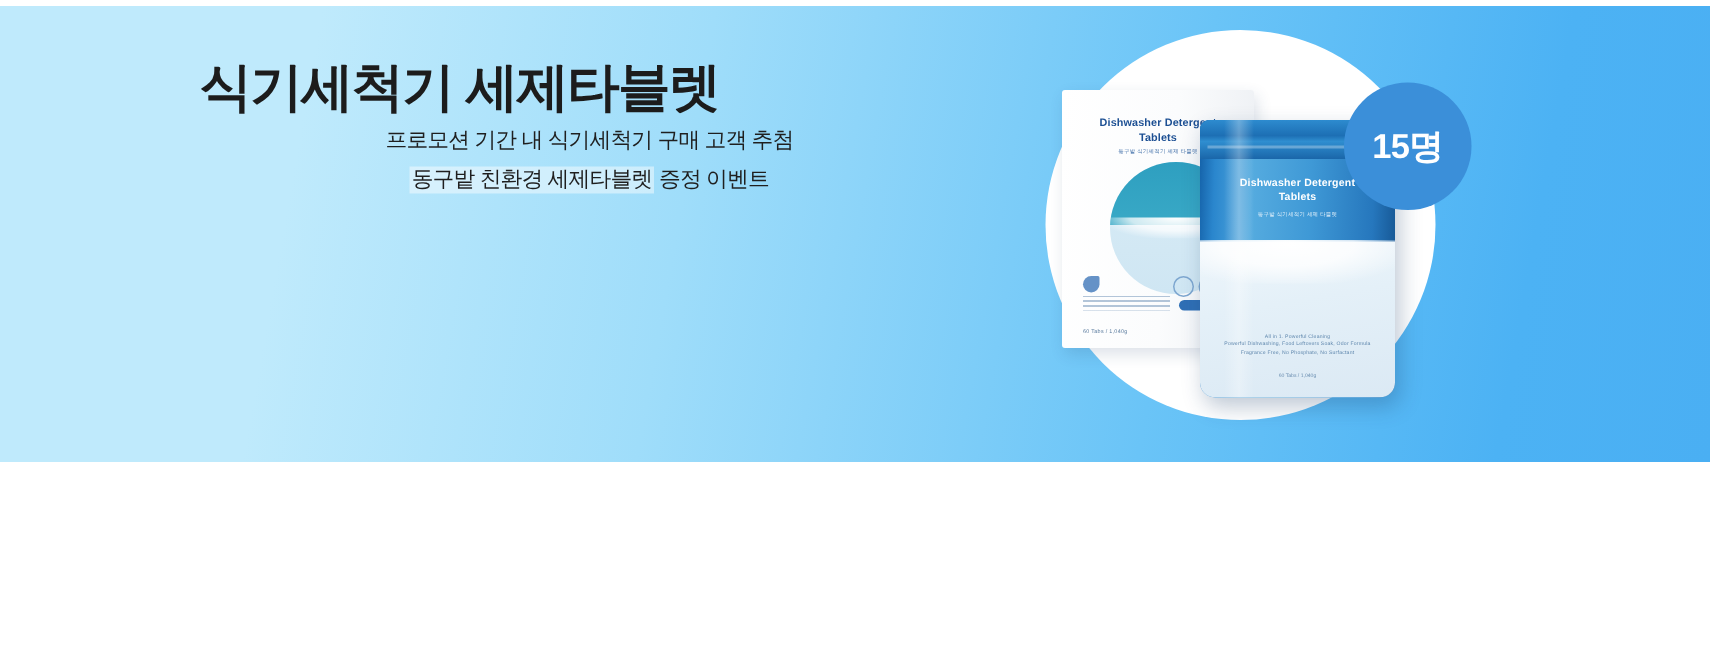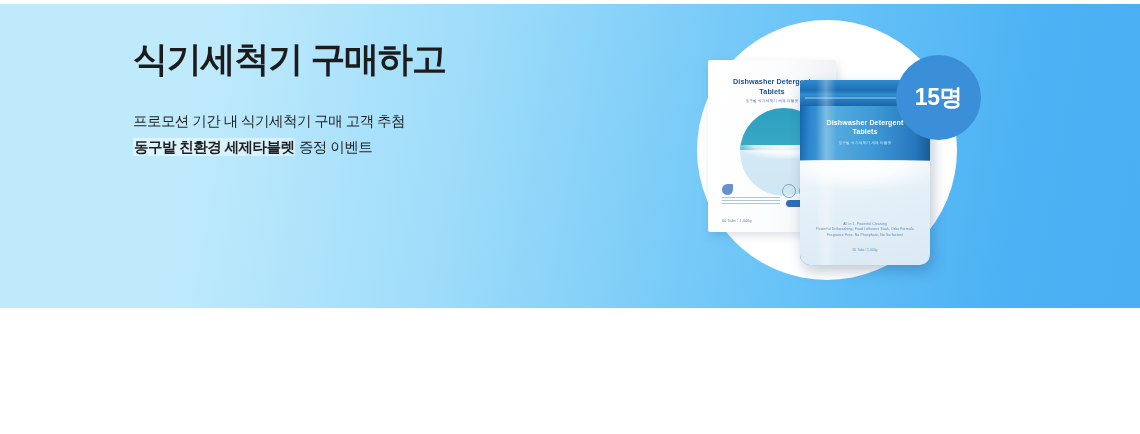--- a/index.html
+++ b/index.html
@@ -294,31 +294,31 @@
   }
   .headline {
     font-size: 35px;
     font-weight: bold;
     color: #1c1c1c;
     line-height: 1.32;
     letter-spacing: -1.2px;
     margin: 0;
   }
   .subline-wrap {
-    margin-top: 27px;
+    text-align: center;
   }
   .subline {
     font-size: 14.5px;
     color: #1f1f1f;
     line-height: 1.75;
     letter-spacing: -0.55px;
     margin: 0;
   }
   .subline-strong {
-    font-weight: bold;
+    font-weight: normal;
     background: rgba(255,255,255,0.46);
     padding: 1px 1px;
   }
 
   
   .notice {
     position: absolute;
     left: 0;
     top: 308px;
     width: 1140px;
@@ -368,21 +368,21 @@
         <div class="pouch-foot-line">Fragrance Free, No Phosphate, No Surfactant</div>
       </div>
       <div class="pouch-weight">60 Tabs / 1,040g</div>
     </div>
   </div>
 
   <div class="count-badge">15명</div>
 
   <div class="hero-text">
     <h1 class="headline">
-      <span>식기세척기 구매하고</span><br>
+      <span>식기세척기 세제타블렛</span><br>
     </h1>
     <div class="subline-wrap">
       <p class="subline">프로모션 기간 내 식기세척기 구매 고객 추첨</p>
       <p class="subline">
         <span class="subline-strong">동구밭 친환경 세제타블렛</span><span> 증정 이벤트</span>
       </p>
     </div>
   </div>
 </div>
 

